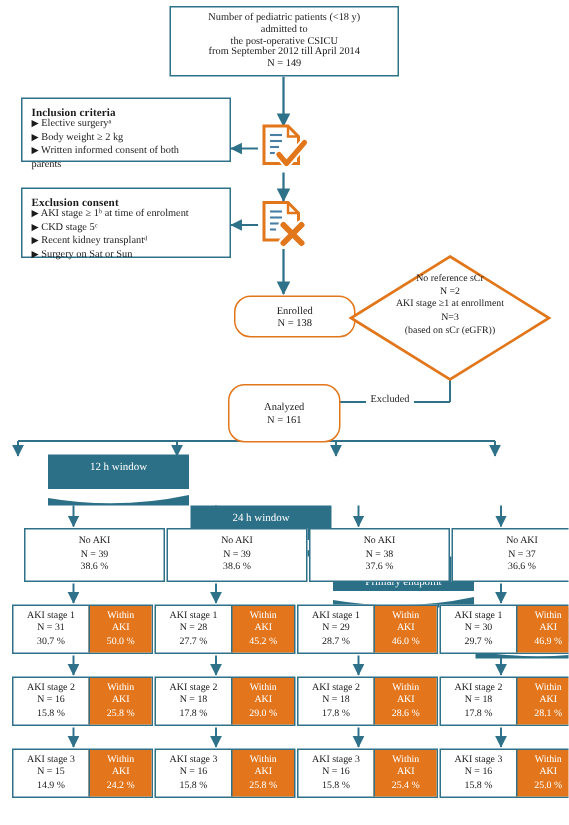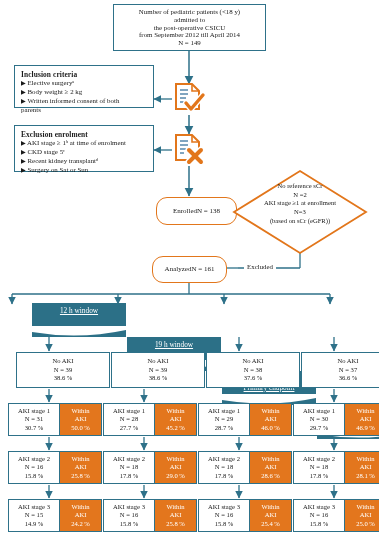--- a/index.html
+++ b/index.html
@@ -4,32 +4,32 @@
 <style>
   html,body{margin:0;padding:0;background:#ffffff;}
   body{width:379px;height:550px;position:relative;overflow:hidden;
        font-family:"Liberation Serif","DejaVu Serif",serif;color:#1a1a1a;}
   .abs{position:absolute;}
   
   .tealbox{border:1.6px solid #2e7189;background:#ffffff;box-sizing:border-box;
            display:flex;flex-direction:column;align-items:center;justify-content:center;
            text-align:center;line-height:1.12;}
   .orangebox{border:1.8px solid #e2761b;background:#ffffff;box-sizing:border-box;
-             border-radius:11px;display:flex;flex-direction:row;align-items:center;
+             border-radius:11px;display:flex;flex-direction:column;align-items:center;
              justify-content:center;text-align:center;line-height:1.15;}
   .critbox{border:1.3px solid #2e7189;background:#ffffff;box-sizing:border-box;
            padding:4px 5px 3px 6px;line-height:1.28;}
   .critbox .title{font-weight:bold;font-size:7.4px;letter-spacing:.1px;}
   .critbox .li{font-size:6.9px;white-space:nowrap;}
   .critbox .li .ar{font-size:6.2px;}
   .critbox .wrap2{font-size:6.9px;}
   
   .banner{background:#2c7087;color:#ffffff;box-sizing:border-box;
           display:flex;flex-direction:column;align-items:center;justify-content:flex-start;
-          padding-top:4px;text-align:right;font-size:7.3px;line-height:1.2;text-decoration:underline;}
+          padding-top:4px;text-align:right;font-size:7.3px;line-height:1.2;}
   .banner-wrap{position:relative;}
   .banner-curve{position:absolute;left:0;bottom:-1px;width:100%;height:12px;}
   
   .statrow{display:flex;box-sizing:border-box;border:1.5px solid #2e7189;background:#fff;}
   .statrow .left{flex:1;display:flex;flex-direction:column;align-items:center;
                  justify-content:center;text-align:center;font-size:6.6px;line-height:1.3;}
   .statrow .right{width:41px;background:#e3761d;color:#ffffff;display:flex;flex-direction:column;
                   align-items:center;justify-content:center;text-align:center;
                   font-size:6.6px;line-height:1.3;border-left:1.5px solid #2e7189;}
   .noaki{font-size:6.6px;line-height:1.35;}
@@ -108,21 +108,21 @@
   <div class="li"><span class="ar">▶</span>
     <span>Elective surgeryᵃ</span></div>
   <div class="li"><span class="ar">▶</span>
     <span>Body weight ≥ 2 kg</span></div>
   <div class="li"><span class="ar">▶</span>
     <span>Written informed consent of both</span></div>
   <div class="wrap2">parents</div>
 </div>
 
 <div class="abs critbox" style="left:14px;top:125px;width:140px;height:47px;">
-  <div class="title">Exclusion enrolment</div>
+  <div class="title">Exclusion consent</div>
   <div class="li"><span class="ar">▶</span>
     <span>AKI stage ≥ 1ᵇ at time of enrolment</span></div>
   <div class="li"><span class="ar">▶</span>
     <span>CKD stage 5ᶜ</span></div>
   <div class="li"><span class="ar">▶</span>
     <span>Recent kidney transplantᵈ</span></div>
   <div class="li"><span class="ar">▶</span>
     <span>Surgery on Sat or Sun</span></div>
 </div>
 
@@ -169,21 +169,21 @@
 <div class="abs" style="left:243px;top:182px;width:114px;text-align:center;font-size:6.6px;line-height:1.32;">
   <div>No reference sCr</div>
   <div>N =2</div>
   <div>AKI stage ≥1 at enrollment</div>
   <div>N=3</div>
   <div>(based on sCr (eGFR))</div>
 </div>
 
 <div class="abs lbl" style="left:244px;top:263px;background:#ffffff;padding:0 3px;">Excluded</div>
 
-<div class="abs orangebox" style="left:152px;top:256px;width:75px;height:27px;font-size:7px;">
+<div class="abs orangebox" style="left:152px;top:256px;width:75px;height:39px;font-size:7px;">
   <div>Analyzed</div>
   <div>N = 161</div>
 </div>
 
 <div class="abs banner-wrap" style="left:32px;top:303px;width:94px;height:34px;">
   <div class="banner" style="width:94px;height:34px;">
     <div>12 h window</div>
     <div></div>
   </div>
   <svg class="banner-curve" viewBox="0 0 94 12" preserveAspectRatio="none">
@@ -227,21 +227,21 @@
   </div>
   <div class="right">
     <div>Within</div>
     <div>AKI</div>
     <div>24.2 %</div>
   </div>
 </div>
 
 <div class="abs banner-wrap" style="left:127px;top:303px;width:94px;height:34px;">
   <div class="banner" style="width:94px;height:34px;">
-    <div>19 h window</div>
+    <div>24 h window</div>
     <div></div>
   </div>
   <svg class="banner-curve" viewBox="0 0 94 12" preserveAspectRatio="none">
       <path d="M0,0 L94,0 L94,4 Q47,14 0,6 Z" fill="#ffffff"></path>
     </svg>
 </div>
 <div class="abs tealbox noaki" style="left:111px;top:352px;width:94px;height:36px;">
   <div>No AKI</div>
   <div>N = 39</div>
   <div>38.6 %</div>

